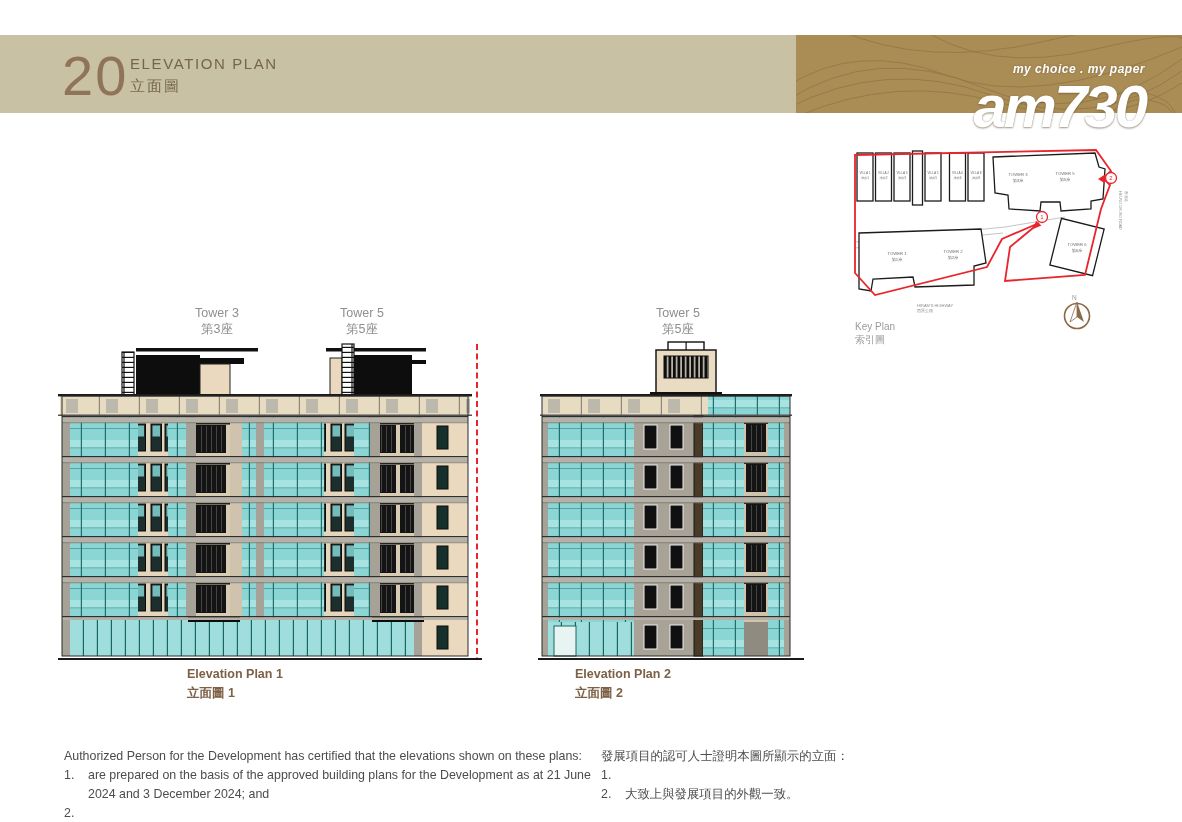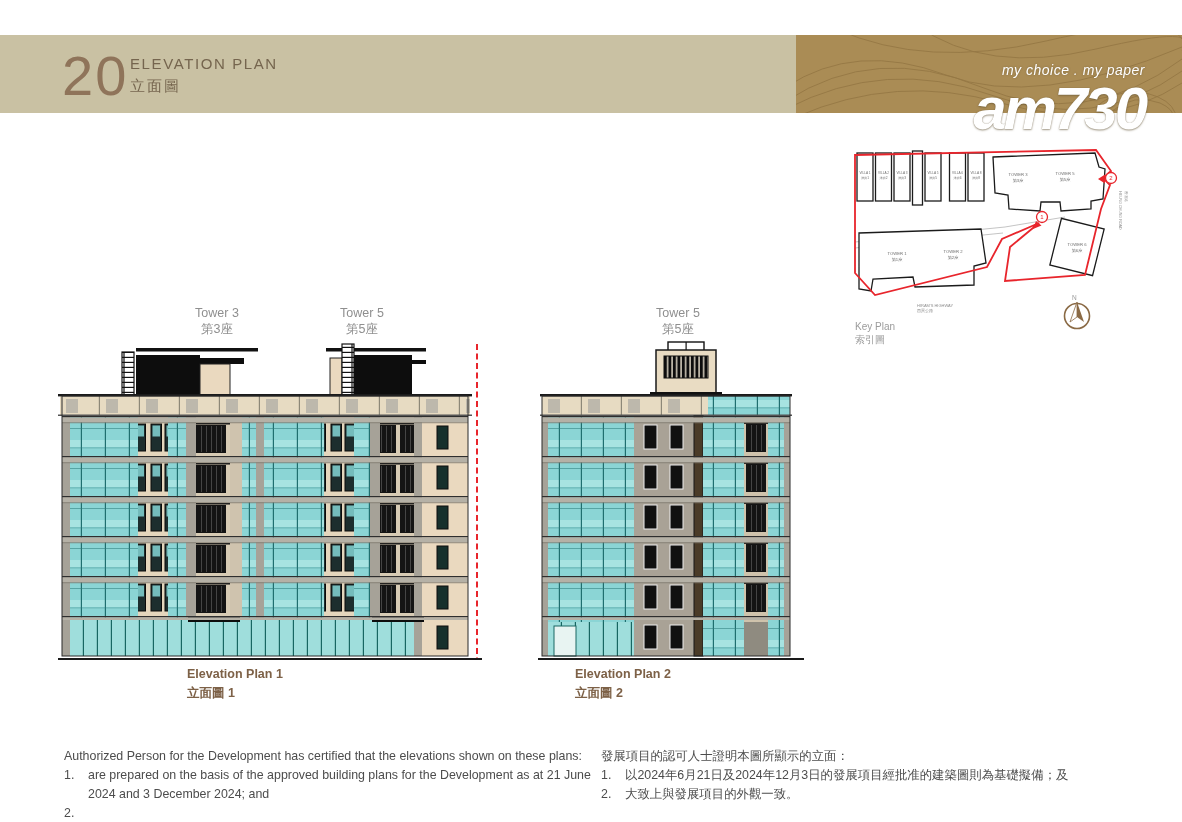--- a/index.html
+++ b/index.html
@@ -10,21 +10,21 @@
   
   .band-left{left:0;top:0;width:796px;height:78px;background:#c9c1a3;}
   .band-right{left:796px;top:0;width:386px;height:78px;background:#aa8c55;overflow:hidden;}
   .chapter-num{left:62px;top:8px;font-size:56px;color:#8f745a;letter-spacing:2px;}
   .hdr-titles{left:130px;top:20px;color:#75654e;}
   .hdr-en{font-size:15px;letter-spacing:1.6px;}
   .hdr-zh{font-size:15px;margin-top:5px;letter-spacing:2px;}
 
   
   .logo{left:930px;top:28px;width:215px;text-align:right;color:#fff;font-style:italic;line-height:1;}
-  .logo .tag{font-size:14px;font-weight:normal;letter-spacing:.5px;
+  .logo .tag{font-size:12px;font-weight:bold;letter-spacing:.5px;
              text-shadow:0 0 2px rgba(90,75,45,.55);}
   .logo .brand{font-size:60px;font-weight:bold;letter-spacing:-3px;margin-top:2px;
                text-shadow:0 1px 2px rgba(95,80,50,.55),0 0 1px rgba(95,80,50,.6);}
 
   
   .kp-label{left:855px;top:285px;font-size:10px;line-height:13px;color:#9b9b9b;}
   svg text{font-family:"Liberation Sans","DejaVu Sans",sans-serif;}
   .kp-t{fill:#6f6f6f;}
   .kp-road{fill:#8f8f8f;}
 
@@ -353,21 +353,20 @@
       <span>are prepared on the basis of the approved building plans for the Development as at 21 June 2024 and 3 December 2024; and</span>
     </div>
     <div class="row">
       <span class="num">2.</span>
     </div>
   </div>
   <div class="abs notes" style="left:601px;top:712px;width:540px">
     <div>發展項目的認可人士證明本圖所顯示的立面：</div>
     <div class="row">
       <span class="num">1.</span>
-      <span>以2024年6月21日及2024年12月3日的發展項目經批准的建築圖則為基礎擬備；及</span>
     </div>
     <div class="row">
       <span class="num">2.</span>
       <span>大致上與發展項目的外觀一致。</span>
     </div>
   </div>
 
   <div class="abs pageno">147</div>
 
 </div>

